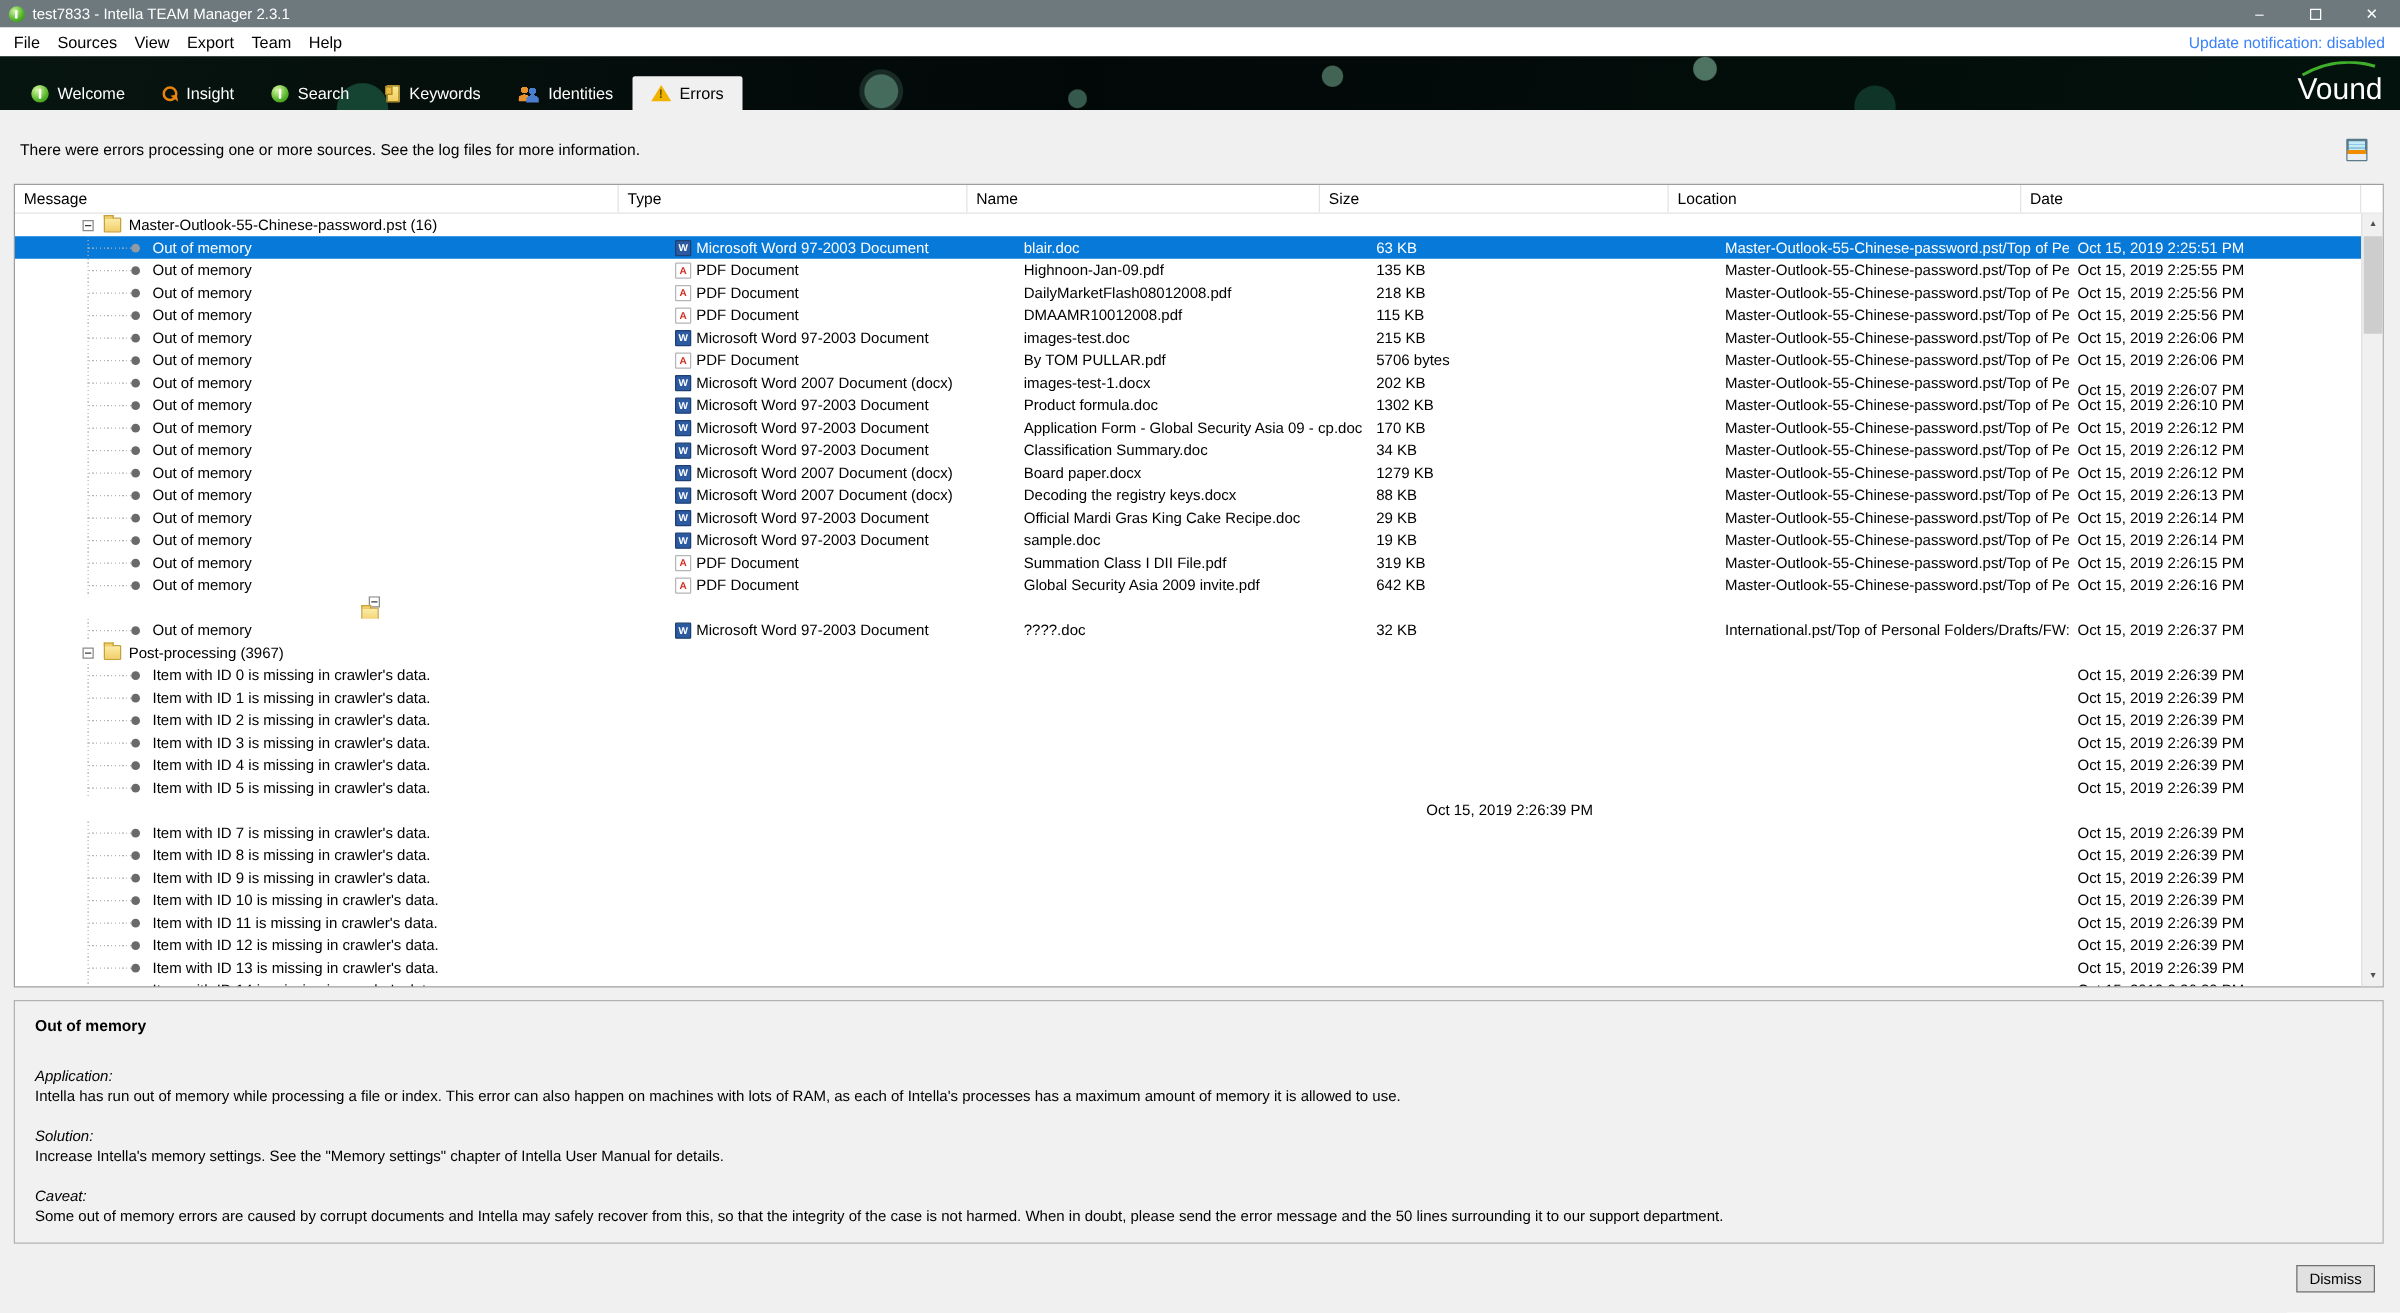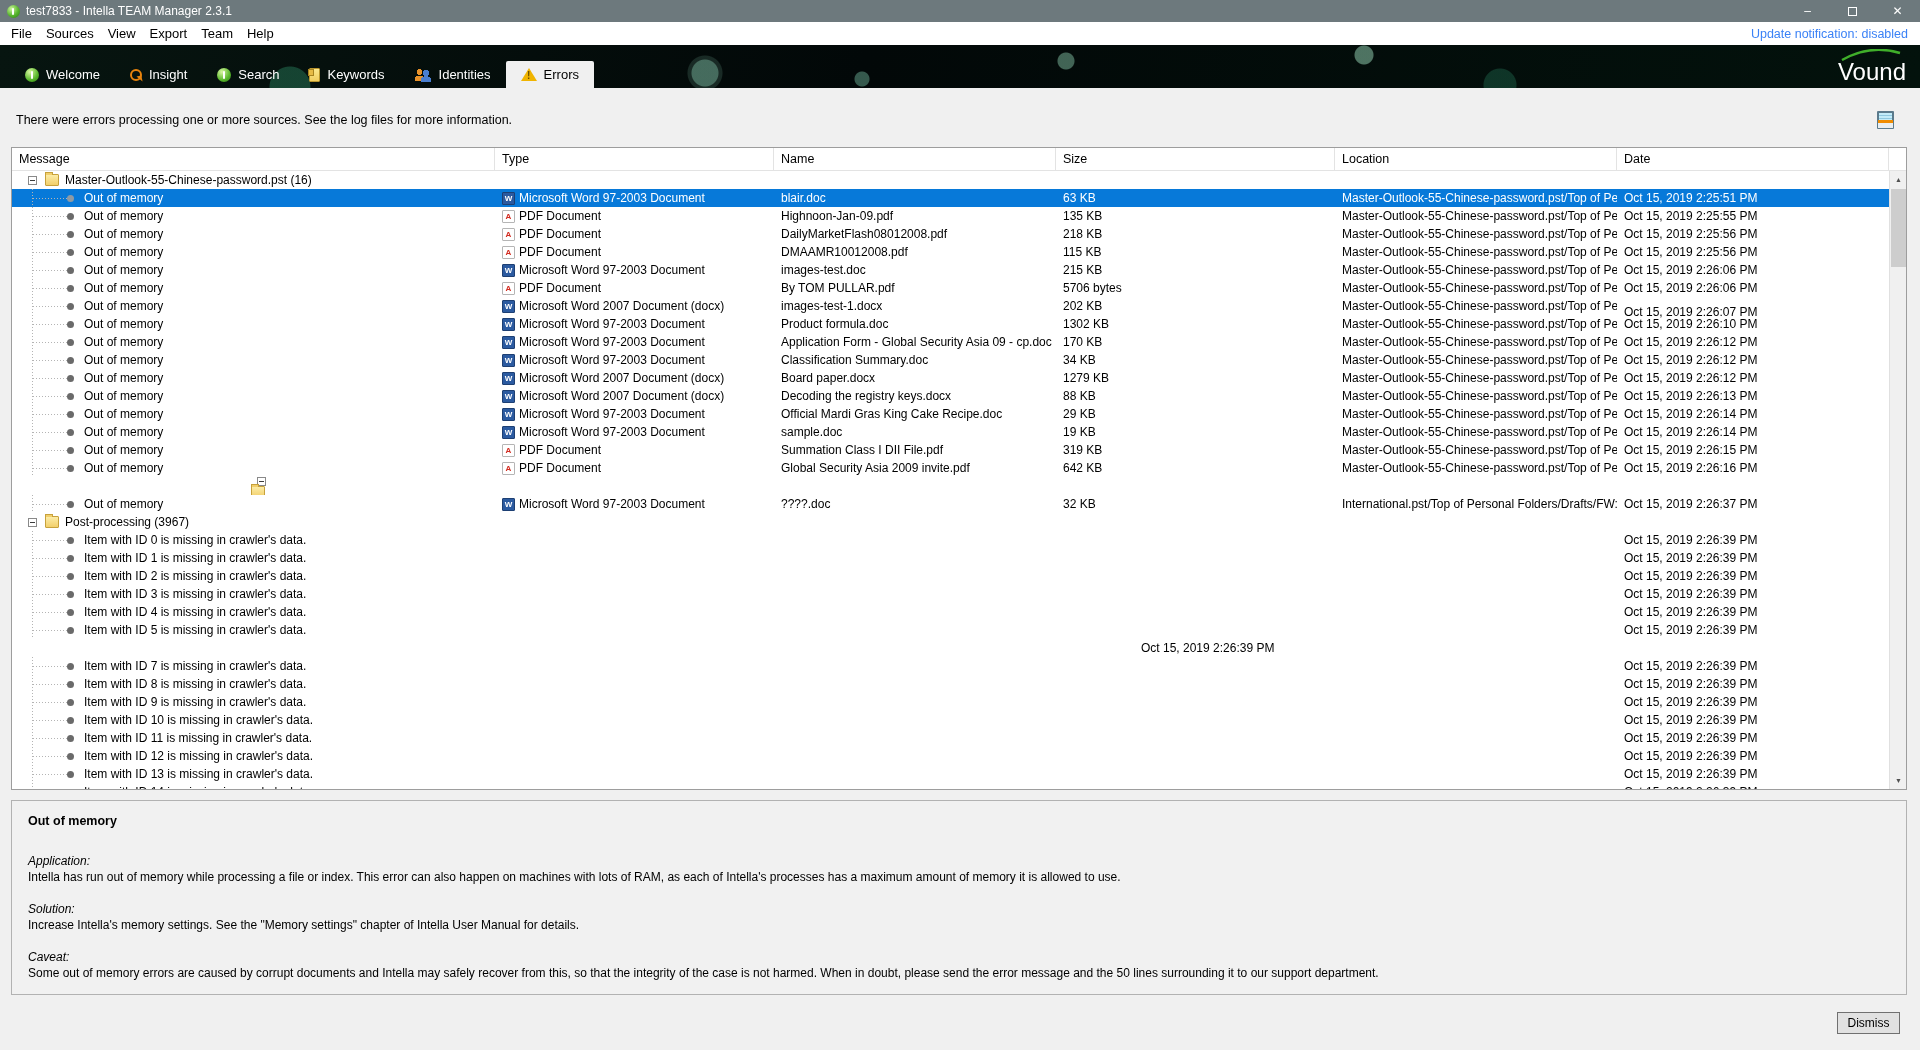--- a/index.html
+++ b/index.html
@@ -67,21 +67,21 @@
 
   
   .table { position:absolute; left:11px; top:147px; width:1896px; height:643px; background:#fff;
            border:1px solid #9d9d9d; }
   .thead { display:flex; height:23px; border-bottom:1px solid #e3e3e3; background:#fff; font-size:12.5px; }
   .th { padding:4px 0 0 7px; border-right:1px solid #e3e3e3; overflow:hidden; white-space:nowrap; }
   .tbody { position:absolute; left:0; top:23px; width:1877px; height:618px; overflow:hidden; }
   .row { display:flex; height:18px; align-items:center; font-size:12px; white-space:nowrap; }
   .row.selected { background:#0779d9; color:#fff; }
   .cell { height:18px; display:flex; align-items:center; overflow:hidden; padding-left:7px; flex:none; }
-  .c-message { padding-left:0; }
+  .c-message { padding-left:0;margin-left:38px; }
   .child .c-message {
       background-image:
         repeating-linear-gradient(to bottom, #b4b4b4 0 1px, transparent 1px 3px),
         repeating-linear-gradient(to right, #b4b4b4 0 1px, transparent 1px 3px);
       background-size:1px 18px, 34px 1px;
       background-position:20px 0, 21px 9px;
       background-repeat:no-repeat; }
   .expander { width:9px; height:9px; border:1px solid #898989; background:#fff; margin-left:16px; position:relative; flex:none; }
   .expander::after{ content:""; position:absolute; left:1px; top:3px; width:5px; height:1px; background:#3c3c3c; }
   .folder { width:14px; height:12px; margin-left:8px; background:linear-gradient(#fcecA6,#f2cf6b); border:1px solid #c7a13b;

